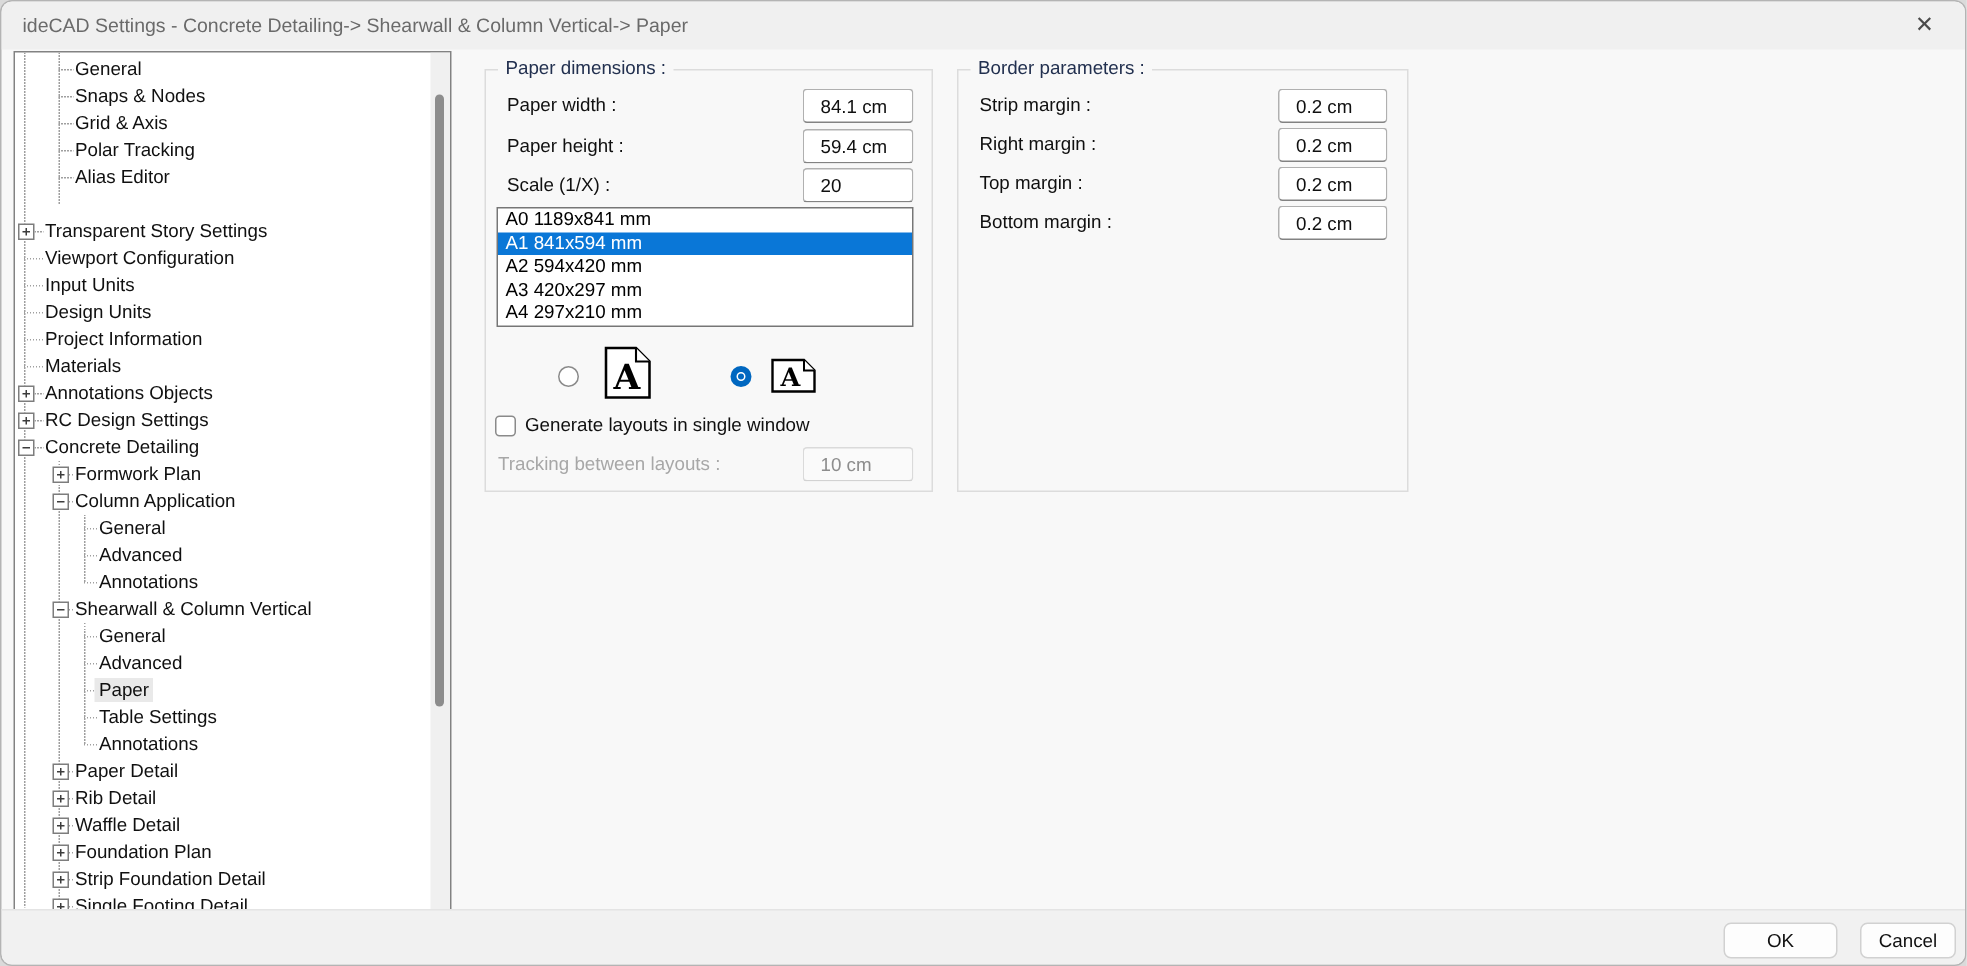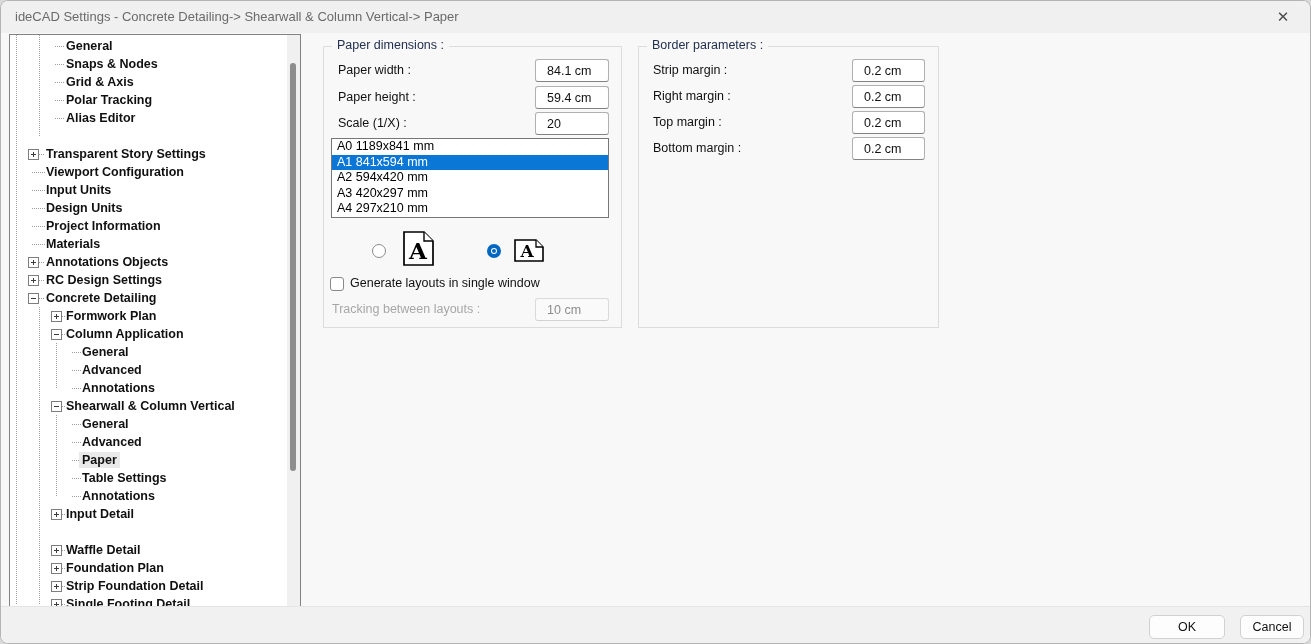--- a/index.html
+++ b/index.html
@@ -10,21 +10,21 @@
     overflow:hidden; font-family:"Liberation Sans", sans-serif;
   }
   
   .titlebar { position:absolute; top:0; left:0; right:0; height:32px; background:#f0f0f0; }
   .title { position:absolute; left:14px; top:0; line-height:32px; font-size:13px; color:#6a6a6a; white-space:nowrap; }
   .close-btn { position:absolute; right:16px; top:6px; width:22px; height:20px; text-align:center;
     line-height:20px; font-size:15px; color:#4c4c4c; cursor:default; }
   
   .tree-panel { position:absolute; left:8px; top:33px; width:292px; height:574px;
     background:#ffffff; border:1px solid #828282; overflow:hidden; }
-  .tree-row { position:absolute; left:16px; width:100%; height:18px;font-weight:bold; }
+  .tree-row { position:absolute; left:0; width:100%; height:18px; }
   .tree-label { position:absolute; top:1px; font-size:12.5px; color:#101010; white-space:nowrap;
     padding:1px 3px; line-height:14px; }
   .tree-label.selected { background:#e9e9e9; }
   .expander { position:absolute; top:4px; width:11px; height:11px; background:#fff;
     border:1px solid #7d7d7d; }
   .expander::before { content:""; position:absolute; left:2px; right:2px; top:4px; height:1px; background:#3c3c3c; }
   .expander.plus::after { content:""; position:absolute; top:2px; bottom:2px; left:4px; width:1px; background:#3c3c3c; }
   .stub { position:absolute; top:9px; height:1px;
     background-image:repeating-linear-gradient(to right,#9f9f9f 0 1px,transparent 1px 2px); }
   .vline { position:absolute; width:1px;
@@ -185,21 +185,26 @@
         <div class="stub" style="left: 46px; width: 9px;"></div>
         <span class="tree-label" style="left: 53px;">Table Settings</span>
       </div>
       <div class="tree-row" style="top: 452px;">
         <div class="stub" style="left: 46px; width: 9px;"></div>
         <span class="tree-label" style="left: 53px;">Annotations</span>
       </div>
       <div class="tree-row" style="top: 470px;">
         <div class="stub" style="left: 36px; width: 3px;"></div>
         <div class="expander plus" style="left: 25px;"></div>
-        <span class="tree-label" style="left: 37px;">Input Detail</span>
+        <span class="tree-label" style="left: 37px;">Paper Detail</span>
+      </div>
+      <div class="tree-row" style="top: 488px;">
+        <div class="stub" style="left: 36px; width: 3px;"></div>
+        <div class="expander plus" style="left: 25px;"></div>
+        <span class="tree-label" style="left: 37px;">Rib Detail</span>
       </div>
       <div class="tree-row" style="top: 506px;">
         <div class="stub" style="left: 36px; width: 3px;"></div>
         <div class="expander plus" style="left: 25px;"></div>
         <span class="tree-label" style="left: 37px;">Waffle Detail</span>
       </div>
       <div class="tree-row" style="top: 524px;">
         <div class="stub" style="left: 36px; width: 3px;"></div>
         <div class="expander plus" style="left: 25px;"></div>
         <span class="tree-label" style="left: 37px;">Foundation Plan</span>

